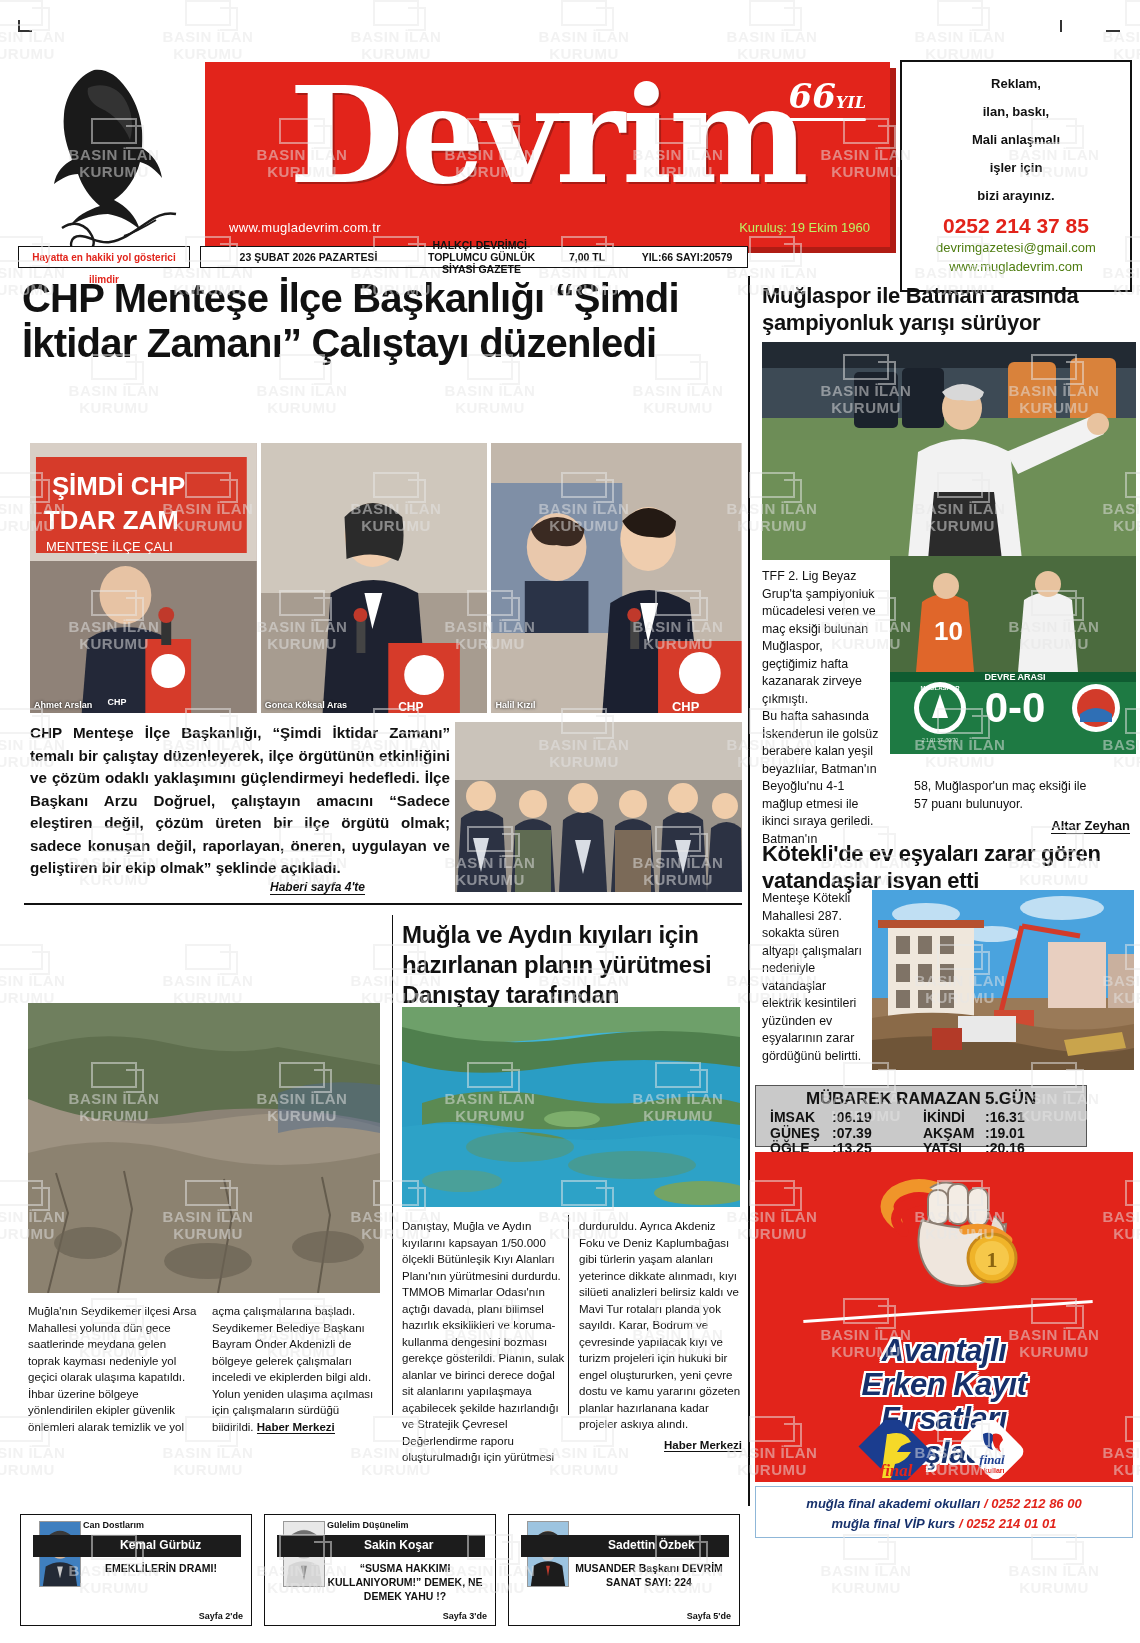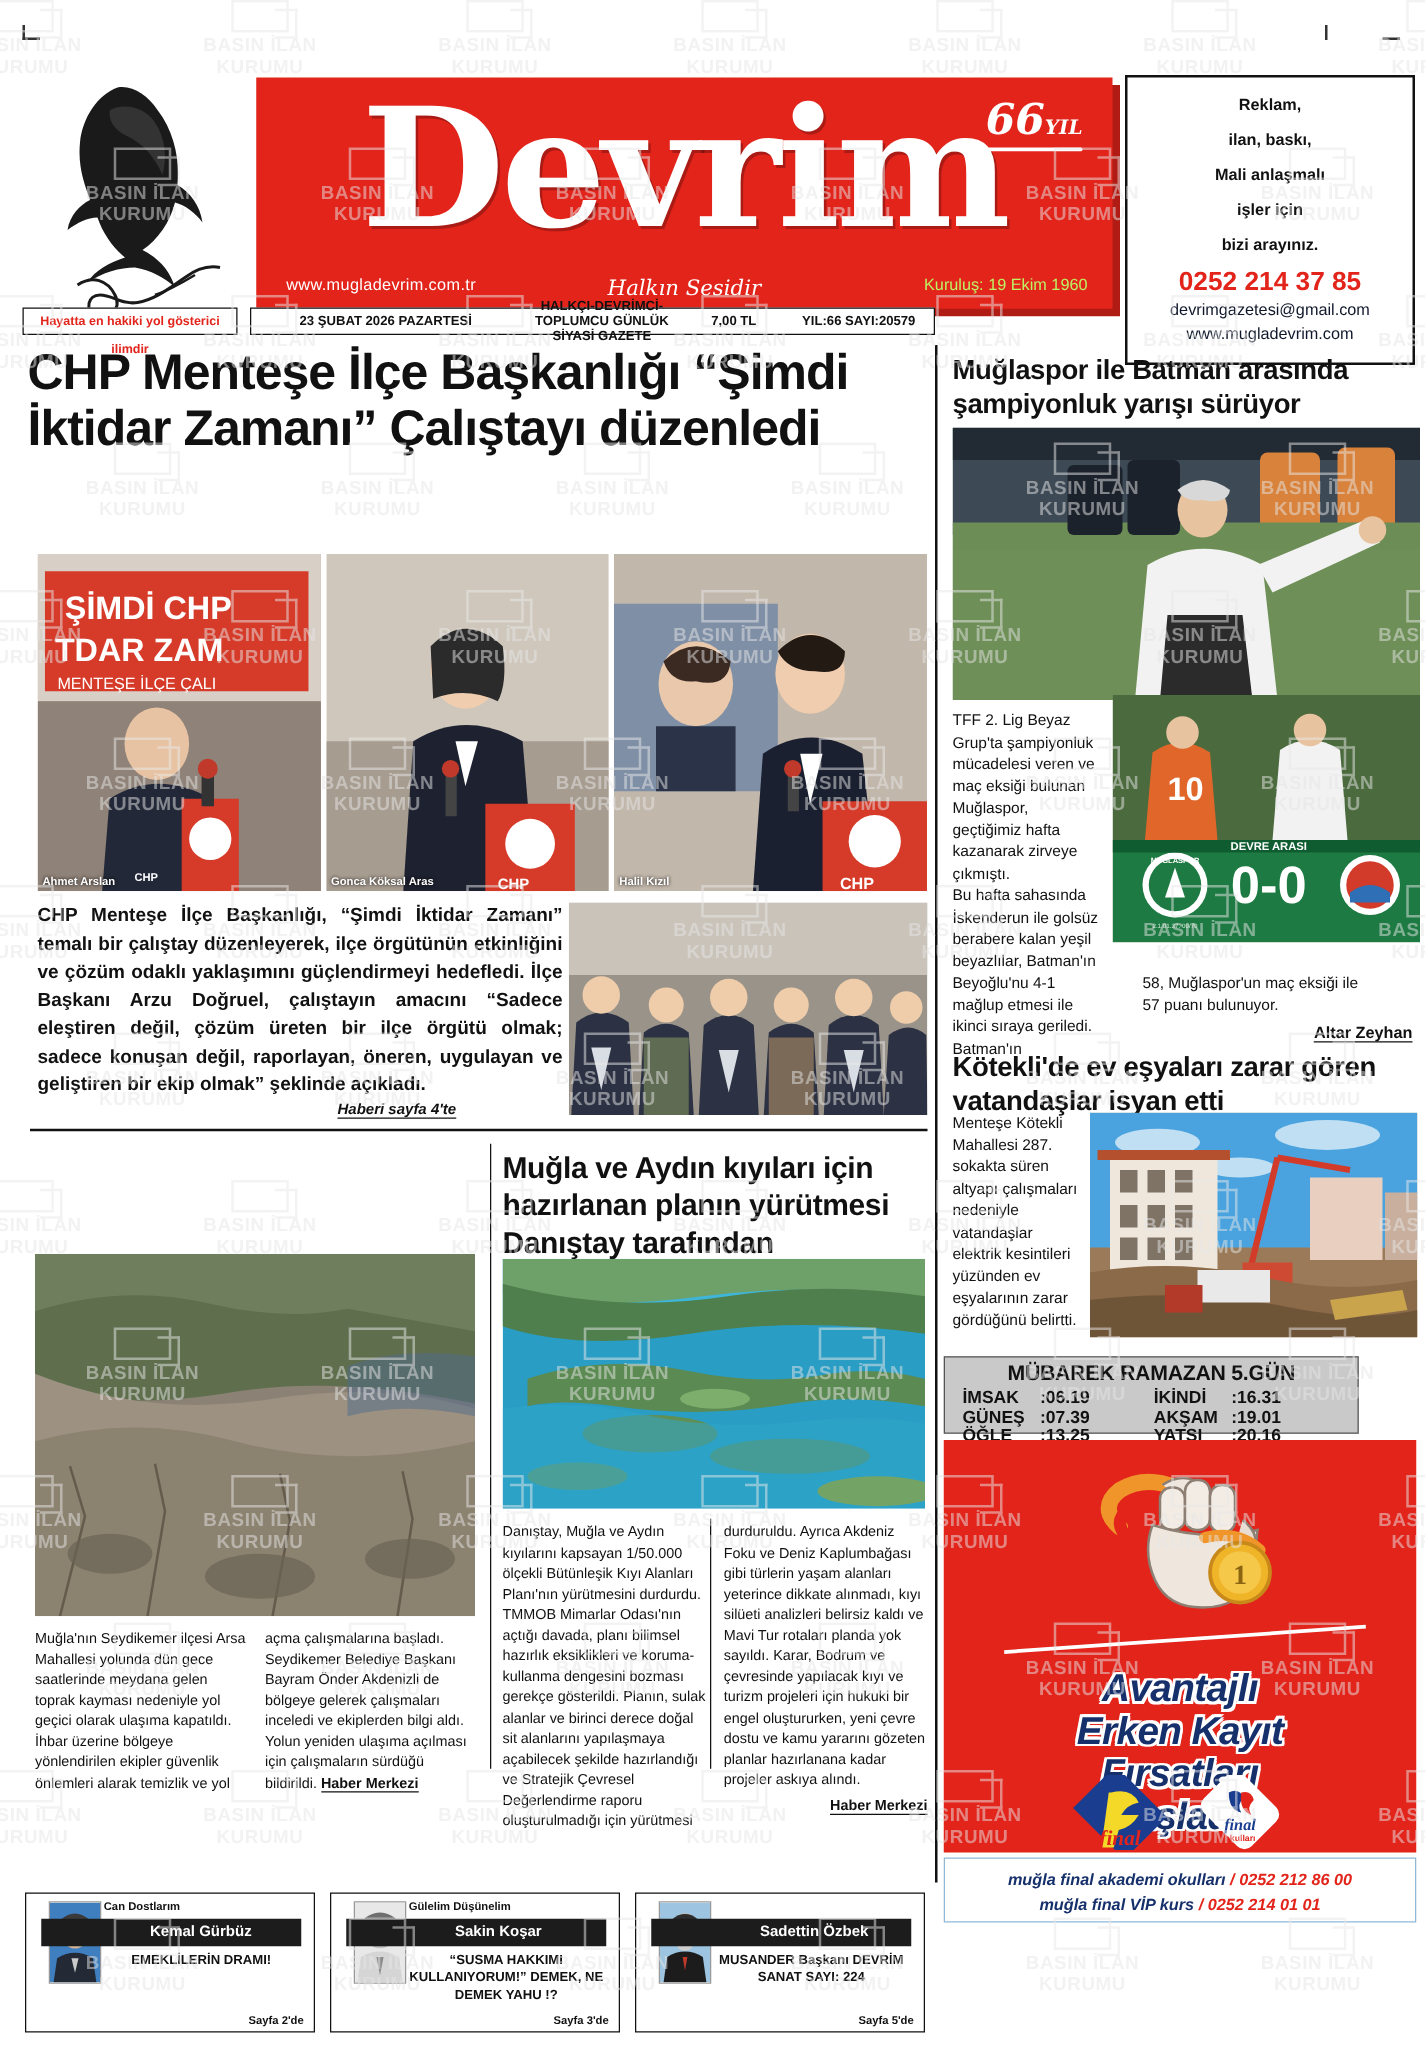--- a/index.html
+++ b/index.html
@@ -82,21 +82,21 @@
   }
   .ad-top {
     position:absolute; left:900px; top:20px; width:232px; height:232px;
     border:2px solid #111; background:#fff;
     text-align:center; padding-top:8px;
   }
   .ad-top .l {
     font-size:13px; font-weight:bold; line-height:28px; color:#111;
   }
   .ad-top .phone { font-size:21px; font-weight:bold; color:#e2241b; margin-top:4px;}
-  .ad-top .sm { font-size:13px; color:#0f172a; line-height:19px;}
+  .ad-top .sm { font-size:13px; color:#4d7c0f; line-height:19px;}
 
   
   .motto {
     position:absolute; left:18px; top:246px; width:172px; height:22px;
     border:1px solid #111; background:#fff;
     font-size:10px; color:#e2241b; text-align:center; line-height:22px;
     font-weight:bold;
   }
   .infobar {
     position:absolute; left:200px; top:246px; width:548px; height:22px;
@@ -339,21 +339,20 @@
       </svg>
     </div>
 
     <div class="logo-box">
       <div class="logo-word">Devrim</div>
       <div class="logo-yil">
         <span class="n">66</span><span class="y">YIL</span>
         <span class="ul"></span>
       </div>
       <div class="logo-url">www.mugladevrim.com.tr</div>
-      <div class="logo-slogan">Halkın Sesidir</div>
       <div class="logo-kurulus">Kuruluş: 19 Ekim 1960</div>
     </div>
 
     <div class="ad-top">
       <div class="l">Reklam,</div>
       <div class="l">ilan, baskı,</div>
       <div class="l">Mali anlaşmalı</div>
       <div class="l">işler için</div>
       <div class="l">bizi arayınız.</div>
       <div class="phone">0252 214 37 85</div>

